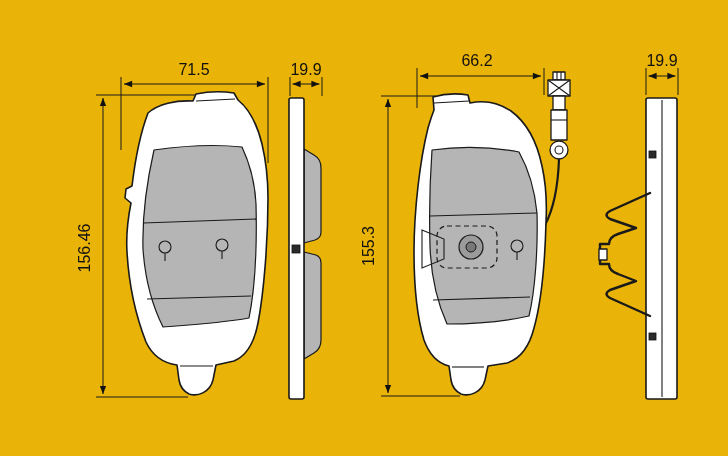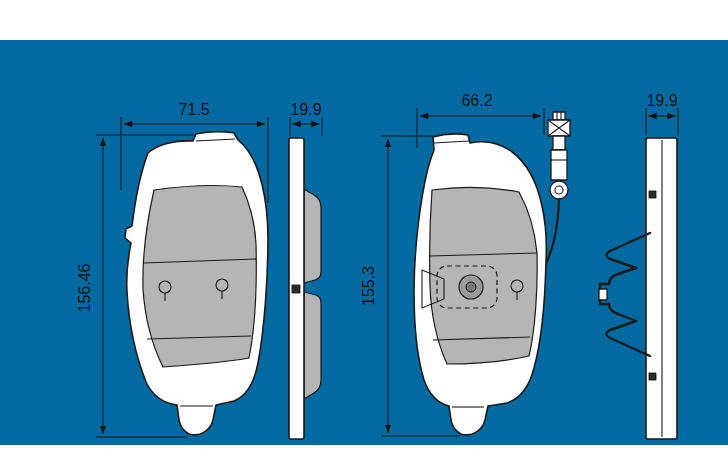--- a/index.html
+++ b/index.html
@@ -1,16 +1,16 @@
 <!DOCTYPE html>
 <html><head>
 <meta charset="utf-8">
 <style>
   html,body{margin:0;padding:0;background:#ffffff;width:728px;height:456px;overflow:hidden;}
-  .stage{width:728px;height:405px;background:#0369a1;margin-top:40px;}
+  .stage{width:728px;height:456px;background:#eab308;}
   svg{display:block;}
   .outline{fill:#ffffff;stroke:#1a1a1a;stroke-width:1.6;stroke-linejoin:round;}
   .outline2{fill:#ffffff;stroke:#1a1a1a;stroke-width:1.3;stroke-linejoin:round;}
   .friction{fill:#b5b5b5;stroke:#1a1a1a;stroke-width:1.2;stroke-linejoin:round;}
   .detail{fill:none;stroke:#1a1a1a;stroke-width:1.1;}
   .dashed{fill:none;stroke:#1a1a1a;stroke-width:1.2;stroke-dasharray:5 3.5;}
   .wire{fill:none;stroke:#1a1a1a;stroke-width:2.2;stroke-linecap:round;}
   .clip{fill:none;stroke:#1a1a1a;stroke-width:2.4;stroke-linejoin:round;stroke-linecap:round;}
   .dark{fill:#2b2b2b;stroke:#111111;stroke-width:.8;}
   .dim{stroke:#1a1a1a;stroke-width:1;fill:none;}

